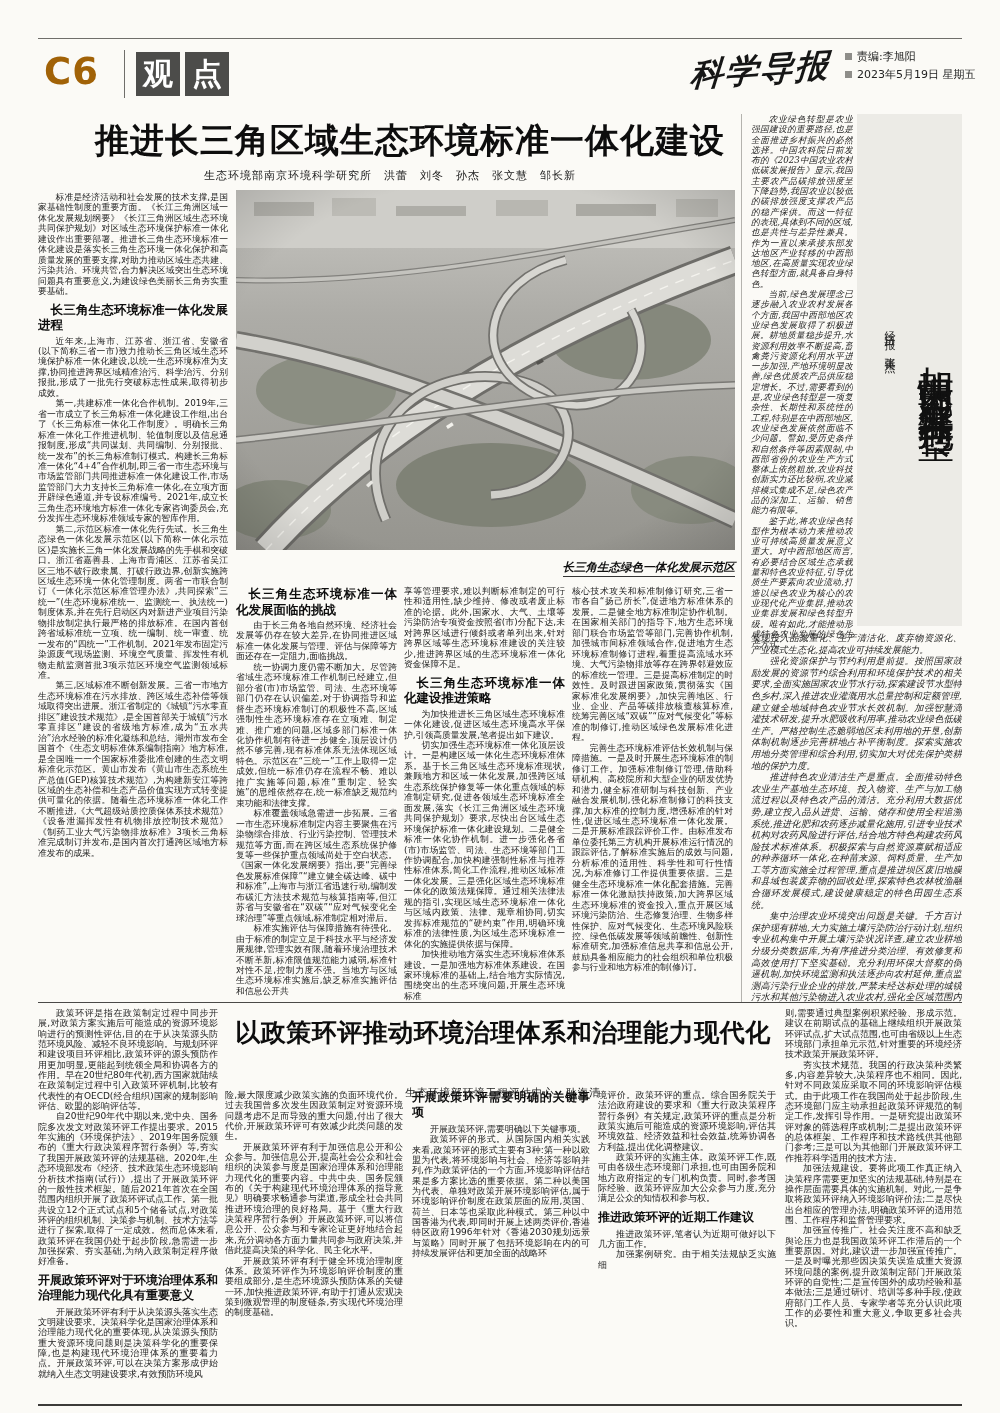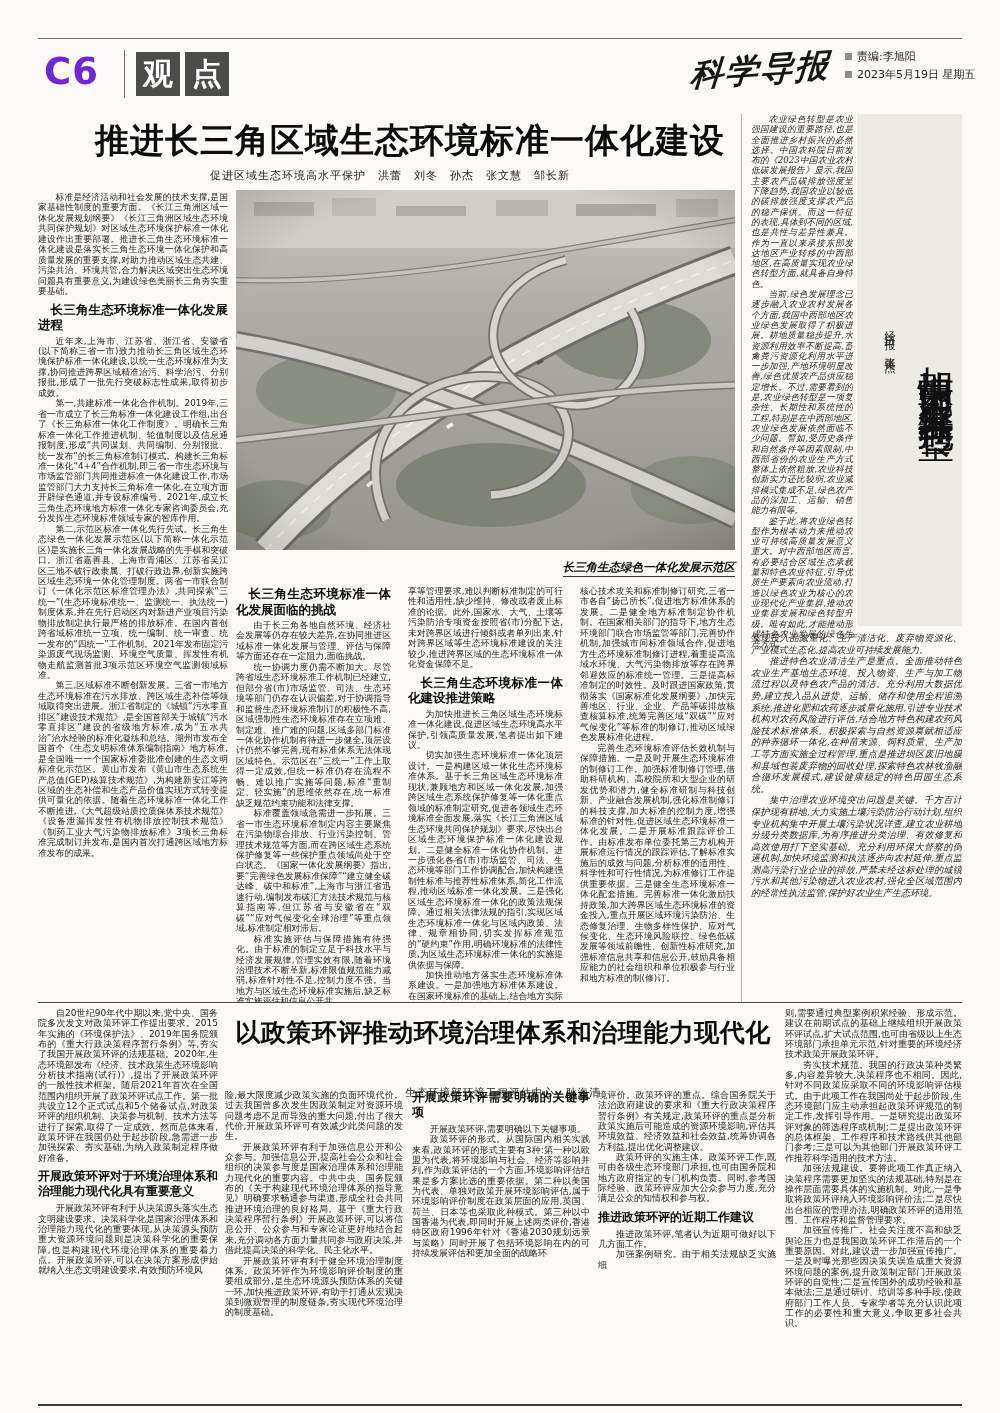--- a/index.html
+++ b/index.html
@@ -4,37 +4,37 @@
 <style>
   html,body{margin:0;padding:0;background:#d8d6d0;}
   .page{
     position:relative;width:1000px;height:1413px;margin:0 auto;
     background:#fbfaf6;font-family:"DejaVu Sans",sans-serif;color:#1a1a1a;
     overflow:hidden;
   }
   .abs{position:absolute;}
   .rule{position:absolute;background:#6f6e6a;}
   
-  .pageno{font-size:37px;font-weight:bold;letter-spacing:1px;color:#6d28d9;}
+  .pageno{font-size:37px;font-weight:bold;letter-spacing:1px;color:#a16207;}
   .sec-box{display:inline-flex;align-items:center;justify-content:center;
     width:44px;height:44px;background:#4c4c4a;color:#fff;font-size:30px;
     font-weight:bold;margin-right:5px;}
   .masthead{font-family:"DejaVu Serif",serif;font-style:italic;font-weight:bold;
     font-size:33px;letter-spacing:2px;color:#161616;transform:rotate(-4deg) skewX(-8deg);}
   .pubinfo{font-size:11px;line-height:18px;color:#222;}
   .pubinfo .sq{display:inline-block;width:7px;height:7px;background:#8e8d89;margin-right:5px;}
   
   .headline1{font-size:34px;font-weight:900;letter-spacing:1px;text-align:right;color:#0d0d0d;}
   .byline{font-size:11px;text-align:center;color:#222;letter-spacing:1px;}
   .bt{font-size:8.8px;line-height:10.45px;text-align:justify;color:#222;overflow:hidden;}
   .bt p{margin:0;text-indent:2em;}
   .bt p.cont{text-indent:0;}
   .colhead{font-size:12.5px;font-weight:bold;line-height:15.5px;margin:5px 0 3px;
     text-indent:1em;color:#0d0d0d;}
-  .midgrid{display:flex;gap:17px;}
+  .midgrid{display:flex;gap:7px;}
   .midgrid .mcol{width:161px;height:100%;overflow:hidden;}
   .caption{font-family:"DejaVu Serif",serif;font-style:italic;font-size:11.5px;
     font-weight:bold;text-align:right;color:#111;}
   .caption span{border-bottom:1px solid #333;padding-bottom:2px;}
   
   .kai{font-family:"DejaVu Serif",serif;font-style:italic;font-size:8.7px;
     line-height:10.3px;text-align:justify;color:#1d1d1d;overflow:hidden;}
   .kai p{margin:0;text-indent:2em;}
   .kai p.cont{text-indent:0;}
   .kai.wide{font-size:9.2px;line-height:11.6px;}
@@ -63,21 +63,21 @@
   <div class="abs" style="left:136px;top:52px;">
     <span class="sec-box">观</span><span class="sec-box">点</span>
   </div>
   <div class="abs masthead" style="left:690px;top:48px;">科学导报</div>
   <div class="abs pubinfo" style="left:845px;top:48px;">
     <div><span class="sq"></span><span>责编:李旭阳</span></div>
     <div><span class="sq"></span><span>2023年5月19日  星期五</span></div>
   </div>
 
   <div class="abs headline1" style="left:55px;top:118px;width:670px;">推进长三角区域生态环境标准一体化建设</div>
-  <div class="abs byline" style="left:55px;top:168px;width:670px;">促进区域生态环境高水平保护　洪蕾　刘冬　孙杰　张文慧　邹长新</div>
+  <div class="abs byline" style="left:55px;top:168px;width:670px;">生态环境部南京环境科学研究所　洪蕾　刘冬　孙杰　张文慧　邹长新</div>
 
   <div class="abs bt" style="left:38px;top:192px;width:190px;height:810px;">
     <p>标准是经济活动和社会发展的技术支撑,是国家基础性制度的重要方面。《长江三角洲区域一体化发展规划纲要》《长江三角洲区域生态环境共同保护规划》对区域生态环境保护标准一体化建设作出重要部署。推进长三角生态环境标准一体化建设是落实长三角生态环境一体化保护和高质量发展的重要支撑,对助力推动区域生态共建、污染共治、环境共管,合力解决区域突出生态环境问题具有重要意义,为建设绿色美丽长三角夯实重要基础。</p>
     <div class="colhead">长三角生态环境标准一体化发展进程</div>
     <p>近年来,上海市、江苏省、浙江省、安徽省(以下简称三省一市)致力推动长三角区域生态环境保护标准一体化建设,以统一生态环境标准为支撑,协同推进跨界区域精准治污、科学治污、分别报批,形成了一批先行突破标志性成果,取得初步成效。</p>
     <p>第一,共建标准一体化合作机制。2019年,三省一市成立了长三角标准一体化建设工作组,出台了《长三角标准一体化工作制度》。明确长三角标准一体化工作推进机制、轮值制度以及信息通报制度,形成“共同谋划、共同编制、分别报批、统一发布”的长三角标准制订模式。构建长三角标准一体化“4+4”合作机制,即三省一市生态环境与市场监管部门共同推进标准一体化建设工作,市场监管部门大力支持长三角标准一体化,在立项方面开辟绿色通道,并专设标准编号。2021年,成立长三角生态环境地方标准一体化专家咨询委员会,充分发挥生态环境标准领域专家的智库作用。</p>
     <p>第二,示范区标准一体化先行先试。长三角生态绿色一体化发展示范区(以下简称一体化示范区)是实施长三角一体化发展战略的先手棋和突破口。浙江省嘉善县、上海市青浦区、江苏省吴江区三地不破行政隶属、打破行政边界,创新实施跨区域生态环境一体化管理制度。两省一市联合制订《一体化示范区标准管理办法》,共同探索“三统一”(生态环境标准统一、监测统一、执法统一)制度体系,并在先行启动区内对新进产业项目污染物排放制定执行最严格的排放标准。在国内首创跨省域标准统一立项、统一编制、统一审查、统一发布的“四统一”工作机制。2021年发布固定污染源废气现场监测、环境空气质量、挥发性有机物走航监测首批3项示范区环境空气监测领域标准。</p>
     <p>第三,区域标准不断创新发展。三省一市地方生态环境标准在污水排放、跨区域生态补偿等领域取得突出进展。浙江省制定的《城镇“污水零直排区”建设技术规范》,是全国首部关于城镇“污水零直排区”建设的省级地方标准,成为“五水共治”治水经验的标准化凝练和总结。湖州市发布全国首个《生态文明标准体系编制指南》地方标准,是全国唯一一个国家标准委批准创建的生态文明标准化示范区。黄山市发布《黄山市生态系统生产总值(GEP)核算技术规范》,为构建新安江等跨区域的生态补偿和生态产品价值实现方式转变提供可量化的依据。随着生态环境标准一体化工作不断推进,《大气超级站质控质保体系技术规范》《设备泄漏挥发性有机物排放控制技术规范》《制药工业大气污染物排放标准》3项长三角标准完成制订并发布,是国内首次打通跨区域地方标准发布的成果。</p>
   </div>
 
@@ -162,30 +162,32 @@
     <p>农业绿色转型是农业强国建设的重要路径,也是全面推进乡村振兴的必然选择。中国农科院日前发布的《2023中国农业农村低碳发展报告》显示,我国主要农产品碳排放强度呈下降趋势,我国农业以较低的碳排放强度支撑农产品的稳产保供。而这一特征的表现,具体到不同的区域,也是共性与差异性兼具。作为一直以来承接东部发达地区产业转移的中西部地区,在高质量实现农业绿色转型方面,就具备自身特色。</p>
     <p>当前,绿色发展理念已逐步融入农业农村发展各个方面,我国中西部地区农业绿色发展取得了积极进展。耕地质量稳步提升,水资源利用效率不断提高,畜禽粪污资源化利用水平进一步加强,产地环境明显改善,绿色优质农产品供应稳定增长。不过,需要看到的是,农业绿色转型是一项复杂性、长期性和系统性的工程,特别是在中西部地区,农业绿色发展依然面临不少问题。譬如,受历史条件和自然条件等因素限制,中西部省份的农业生产方式整体上依然粗放,农业科技创新实力还比较弱,农业减排模式集成不足,绿色农产品的深加工、运输、销售能力有限等。</p>
     <p>鉴于此,将农业绿色转型作为根本动力来推动农业可持续高质量发展意义重大。对中西部地区而言,有必要结合区域生态承载量和特色农业特征,引导优质生产要素向农业流动,打造以绿色农业为核心的农业现代化产业集群,推动农业集群发展和绿色转型升级。唯有如此,才能推动形成特色农业发展的绿色生产方式,</p>
   </div>
   <div class="abs graybox" style="left:857px;top:114px;width:105px;height:512px;">
     <div class="abs vtitle" style="right:8px;top:50%;transform:translateY(-50%);">加快中西部农业集群绿色转型</div>
     <div class="abs vattr" style="left:24px;top:208px;">经济日报　张再杰</div>
   </div>
   <div class="abs kai wide" style="left:751px;top:632px;width:211px;height:370px;">
     <p class="cont">实现投入品减量化、生产清洁化、废弃物资源化、产业模式生态化,提高农业可持续发展能力。</p>
+    <p>强化资源保护与节约利用是前提。按照国家鼓励发展的资源节约综合利用和环境保护技术的相关要求,全面实施国家农业节水行动,探索建设节水型特色乡村,深入推进农业灌溉用水总量控制和定额管理,建立健全地域特色农业节水长效机制。加强智慧滴灌技术研发,提升水肥吸收利用率,推动农业绿色低碳生产。严格控制生态脆弱地区未利用地的开垦,创新体制机制逐步完善耕地占补平衡制度。探索实施农用地分类管理和综合利用,切实加大对优先保护类耕地的保护力度。</p>
     <p>推进特色农业清洁生产是重点。全面推动特色农业生产基地生态环境、投入物资、生产与加工物流过程以及特色农产品的清洁。充分利用大数据优势,建立投入品从进货、运输、储存和使用全程追溯系统,推进化肥和农药逐步减量化施用,引进专业技术机构对农药风险进行评估,结合地方特色构建农药风险技术标准体系。积极探索与自然资源禀赋相适应的种养循环一体化,在种苗来源、饲料质量、生产加工等方面实施全过程管理,重点是推进坝区废旧地膜和县域包装废弃物的回收处理,探索特色农林牧渔融合循环发展模式,建设健康稳定的特色田园生态系统。</p>
     <p>集中治理农业环境突出问题是关键。千方百计保护现有耕地,大力实施土壤污染防治行动计划,组织专业机构集中开展土壤污染状况详查,建立农业耕地分级分类数据库,为有序推进分类治理、有效修复和高效使用打下坚实基础。充分利用环保大督察的倒逼机制,加快环境监测和执法逐步向农村延伸,重点监测高污染行业企业的排放,严禁未经达标处理的城镇污水和其他污染物进入农业农村,强化全区域范围内的经常性执法监管,保护好农业生产生态环境。</p>
   </div>
 
   <div class="rule" style="left:38px;top:1002px;width:924px;height:1px;background:#4a4947;"></div>
 
   <div class="abs headline3" style="left:228px;top:1016px;width:550px;">以政策环评推动环境治理体系和治理能力现代化</div>
   <div class="abs byline" style="left:228px;top:1062px;width:550px;font-size:10.5px;margin-top:24px;">生态环境部环境工程评估中心　耿海清</div>
 
   <div class="abs bt3" style="left:38px;top:1008px;width:180px;height:392px;">
+    <p>政策环评是指在政策制定过程中同步开展,对政策方案实施后可能造成的资源环境影响进行的预测性评估,目的在于从决策源头防范环境风险、减轻不良环境影响。与规划环评和建设项目环评相比,政策环评的源头预防作用更加明显,更能起到统领全局和协调各方的作用。早在20世纪80年代初,西方国家就陆续在政策制定过程中引入政策环评机制,比较有代表性的有OECD(经合组织)国家的规制影响评估、欧盟的影响评估等。</p>
     <p>自20世纪90年代中期以来,党中央、国务院多次发文对政策环评工作提出要求。2015年实施的《环境保护法》、2019年国务院颁布的《重大行政决策程序暂行条例》等,夯实了我国开展政策环评的法规基础。2020年,生态环境部发布《经济、技术政策生态环境影响分析技术指南(试行)》,提出了开展政策环评的一般性技术框架。随后2021年首次在全国范围内组织开展了政策环评试点工作。第一批共设立12个正式试点和5个储备试点,对政策环评的组织机制、决策参与机制、技术方法等进行了探索,取得了一定成效。然而总体来看,政策环评在我国仍处于起步阶段,急需进一步加强探索、夯实基础,为纳入政策制定程序做好准备。</p>
     <div class="colhead3">开展政策环评对于环境治理体系和治理能力现代化具有重要意义</div>
     <p>开展政策环评有利于从决策源头落实生态文明建设要求。决策科学化是国家治理体系和治理能力现代化的重要体现,从决策源头预防重大资源环境问题则是决策科学化的重要保障,也是构建现代环境治理体系的重要着力点。开展政策环评,可以在决策方案形成伊始就纳入生态文明建设要求,有效预防环境风</p>
   </div>
 
   <div class="abs bt3" style="left:225px;top:1090px;width:178px;height:310px;">
     <p class="cont">险,最大限度减少政策实施的负面环境代价。过去我国曾多次发生因政策制定对资源环境问题考虑不足而导致的重大问题,付出了很大代价,开展政策环评可有效减少此类问题的发生。</p>
     <p>开展政策环评有利于加强信息公开和公众参与。加强信息公开,提高社会公众和社会组织的决策参与度是国家治理体系和治理能力现代化的重要内容。中共中央、国务院颁布的《关于构建现代环境治理体系的指导意见》明确要求畅通参与渠道,形成全社会共同推进环境治理的良好格局。基于《重大行政决策程序暂行条例》开展政策环评,可以将信息公开、公众参与和专家论证更好地结合起来,充分调动各方面力量共同参与政府决策,并借此提高决策的科学化、民主化水平。</p>
     <p>开展政策环评有利于健全环境治理制度体系。政策环评作为环境影响评价制度的重要组成部分,是生态环境源头预防体系的关键一环,加快推进政策环评,有助于打通从宏观决策到微观管理的制度链条,夯实现代环境治理的制度基础。</p>
   </div>

